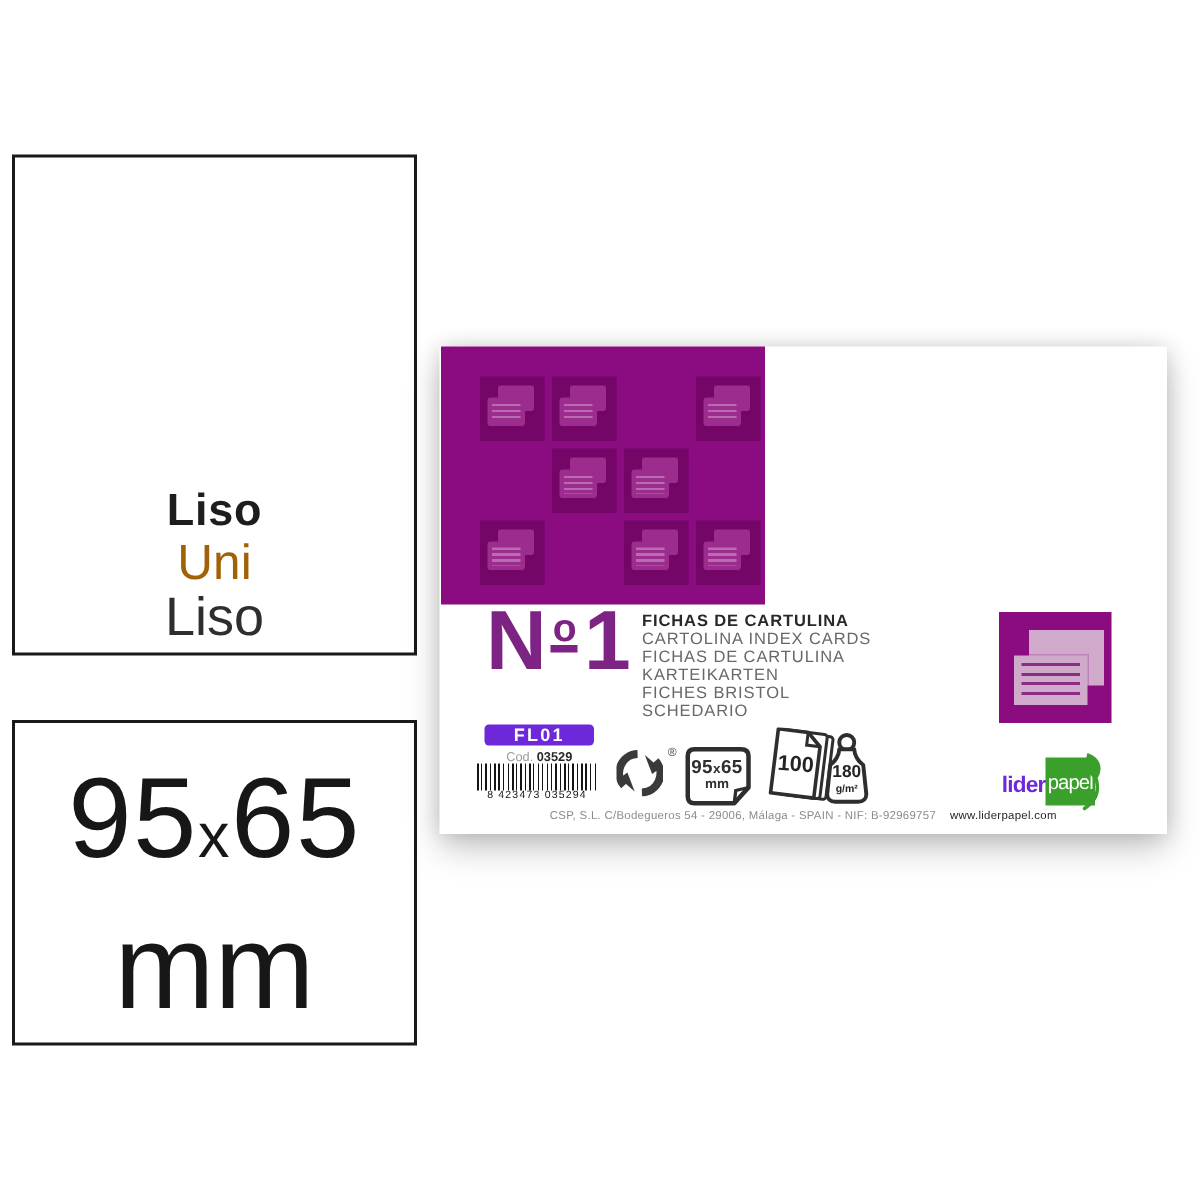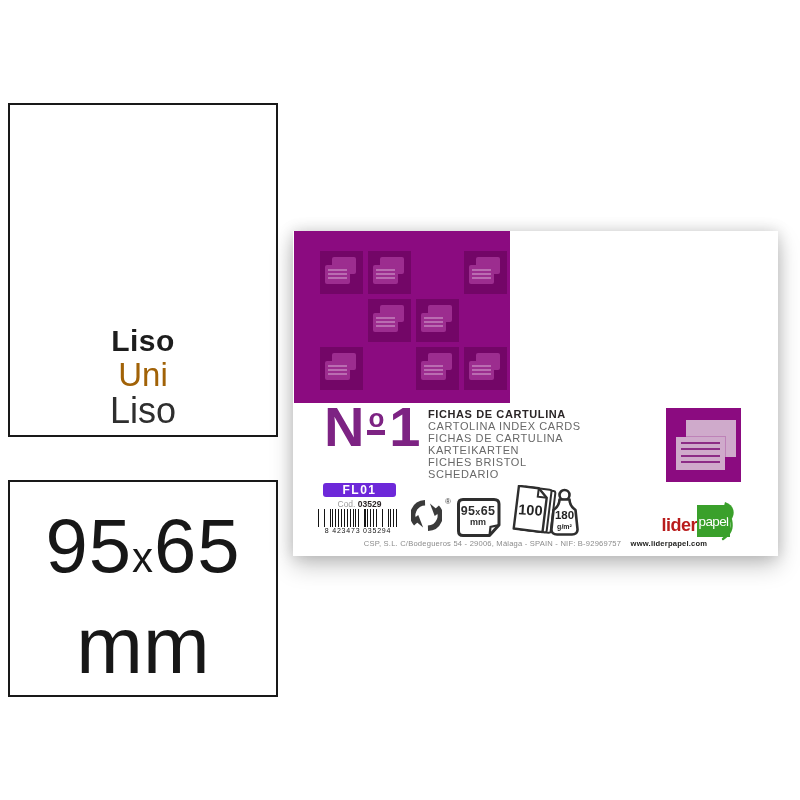--- a/index.html
+++ b/index.html
@@ -83,30 +83,30 @@
   .icon-weight .unit{font-size:7px;font-weight:700;}
 
   .purple-square{position:absolute;left:373px;top:177px;width:75px;height:74px;background:var(--purple);}
   .purple-square .card-back{position:absolute;left:20px;top:12px;width:50px;height:37px;background:var(--lilac);}
   .purple-square .card-front{position:absolute;left:10px;top:29px;width:49px;height:33px;background:var(--lilac);
     box-shadow:0 0 0 1px rgba(139,11,128,.25);}
   .purple-square .card-front .stripes{position:absolute;left:5px;right:5px;top:5px;bottom:4px;
     background:repeating-linear-gradient(180deg, var(--lilac-line) 0 2px, transparent 2px 6.4px);}
 
   .brand{position:absolute;left:340px;top:274px;width:120px;height:34px;}
-  .brand .lider{position:absolute;right:56px;top:10px;font-size:18px;font-weight:700;
-    letter-spacing:-.5px;color:#b91c1c;}
+  .brand .lider{position:absolute;right:56px;top:10px;font-size:15px;font-weight:700;
+    letter-spacing:-.5px;color:#6d28d9;}
   .brand .papel-box{position:absolute;left:64px;top:0;width:33px;height:32px;background:var(--green);
     display:flex;align-items:center;justify-content:center;}
   .brand .papel{color:#fff;font-size:13.5px;font-weight:400;letter-spacing:-.6px;}
   .brand .leaf{position:absolute;left:88px;top:-4px;}
 
   .footer-line{position:absolute;left:0;top:308px;width:100%;text-align:center;font-size:7.6px;
     color:#8b8b8b;letter-spacing:.2px;white-space:nowrap;}
-  .footer-line .site{color:#1d1d1b;font-weight:700;margin-left:7px;}
+  .footer-line .site{color:#1d1d1b;font-weight:400;margin-left:7px;}
 </style>
 </head>
 <body>
 
 <div class="canvas">
 
   <div class="texture-box">
     <div class="texture-line1">Liso</div>
     <div class="texture-line2">Uni</div>
     <div class="texture-line3">Liso</div>

